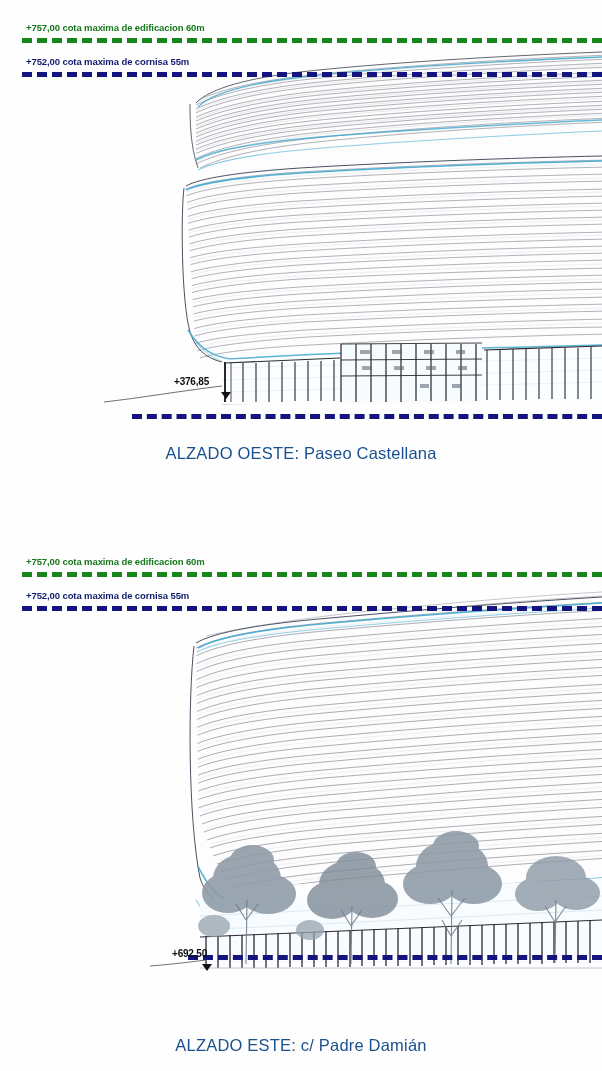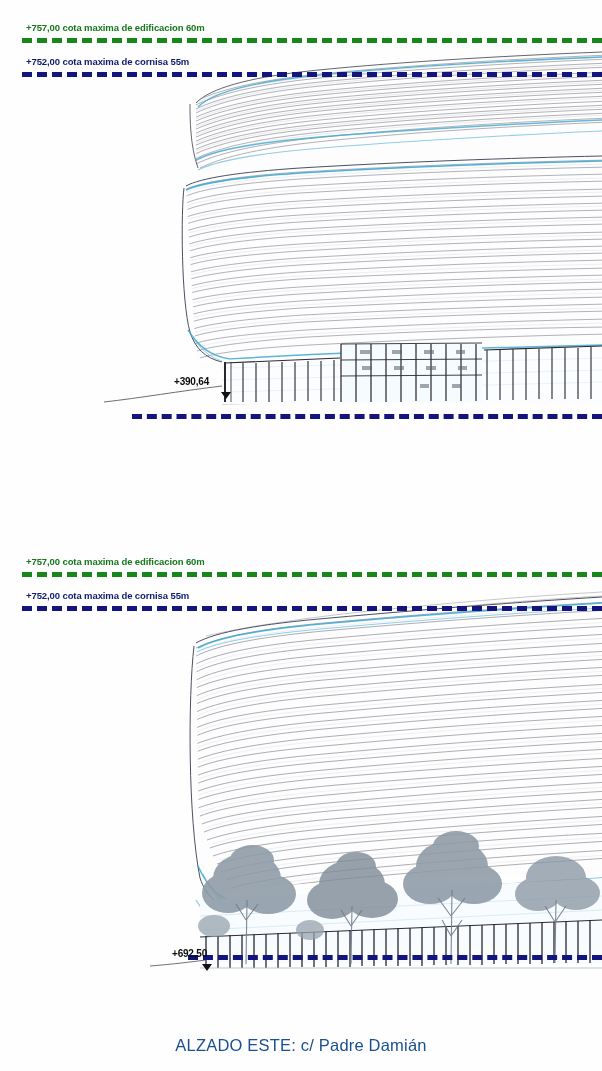--- a/index.html
+++ b/index.html
@@ -293,23 +293,24 @@
 
     <div class="datum" style="top:56px;">
       <span class="datum-label navy">+752,00 cota maxima de cornisa 55m</span>
       <div class="datum-line navy" style="top:16px;"></div>
     </div>
 
     <div class="datum" style="top:414px;">
       <div class="datum-line navy" style="left:132px; top:0;"></div>
     </div>
 
-    <div class="spot" style="left:174px; top:376px;">+390,64</div>
+    <div class="spot" style="left:174px; top:376px;">+376,85</div>
     <div class="spot-tick" style="left:221px; top:392px;"></div>
 
+    <div class="caption" style="top:444px;">ALZADO OESTE: Paseo Castellana</div>
   </div>
 
   <div class="elevation east">
 
     <svg class="svg-layer" width="602" height="490" viewBox="0 0 602 490" aria-hidden="true">
       <defs>
         <clipPath id="eBodyClip">
           <path d="M196,95 C215,84 260,76 330,70 C430,61 520,54 602,49
                    L602,325 C500,327 400,330 330,334 C262,338 216,344 200,352 Z"></path>
         </clipPath>

